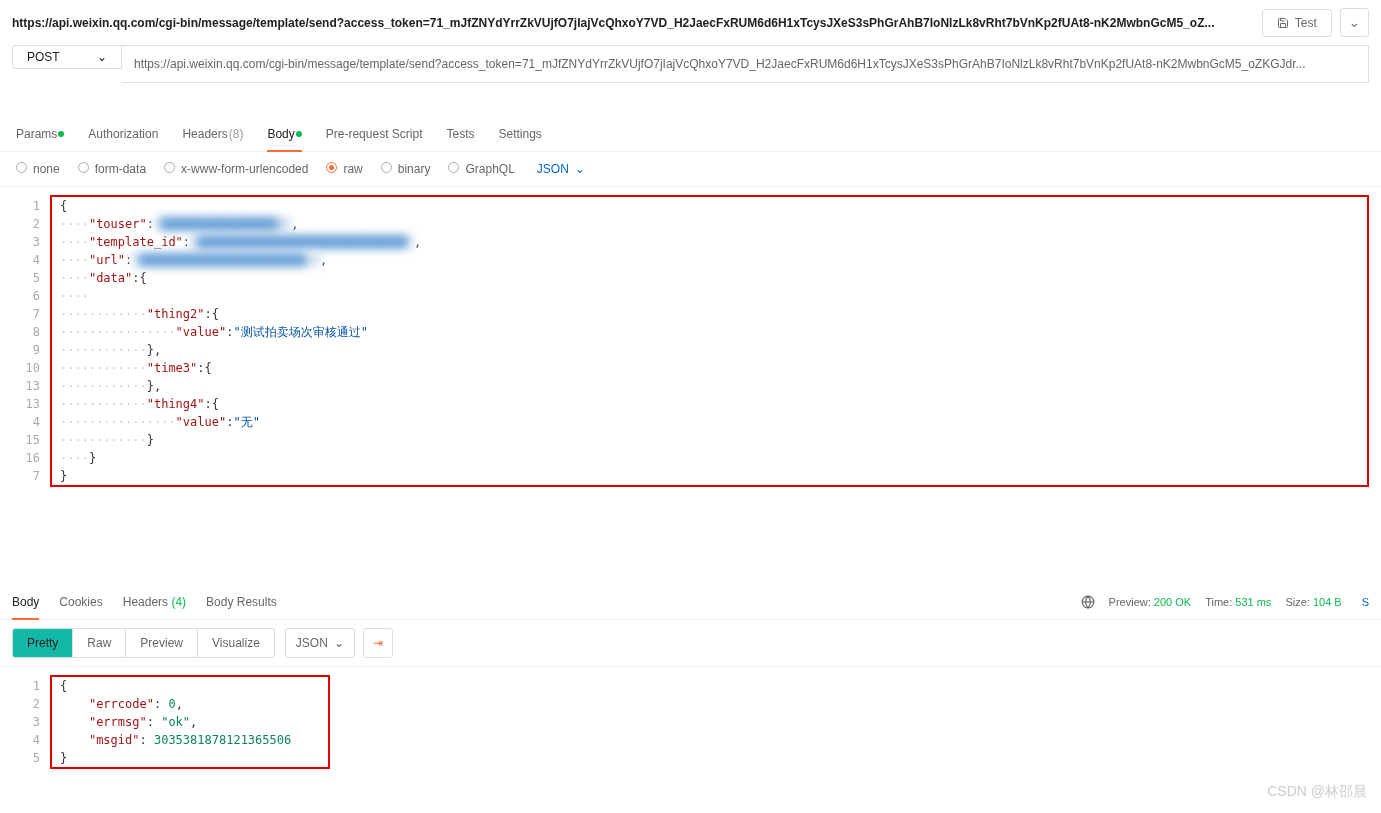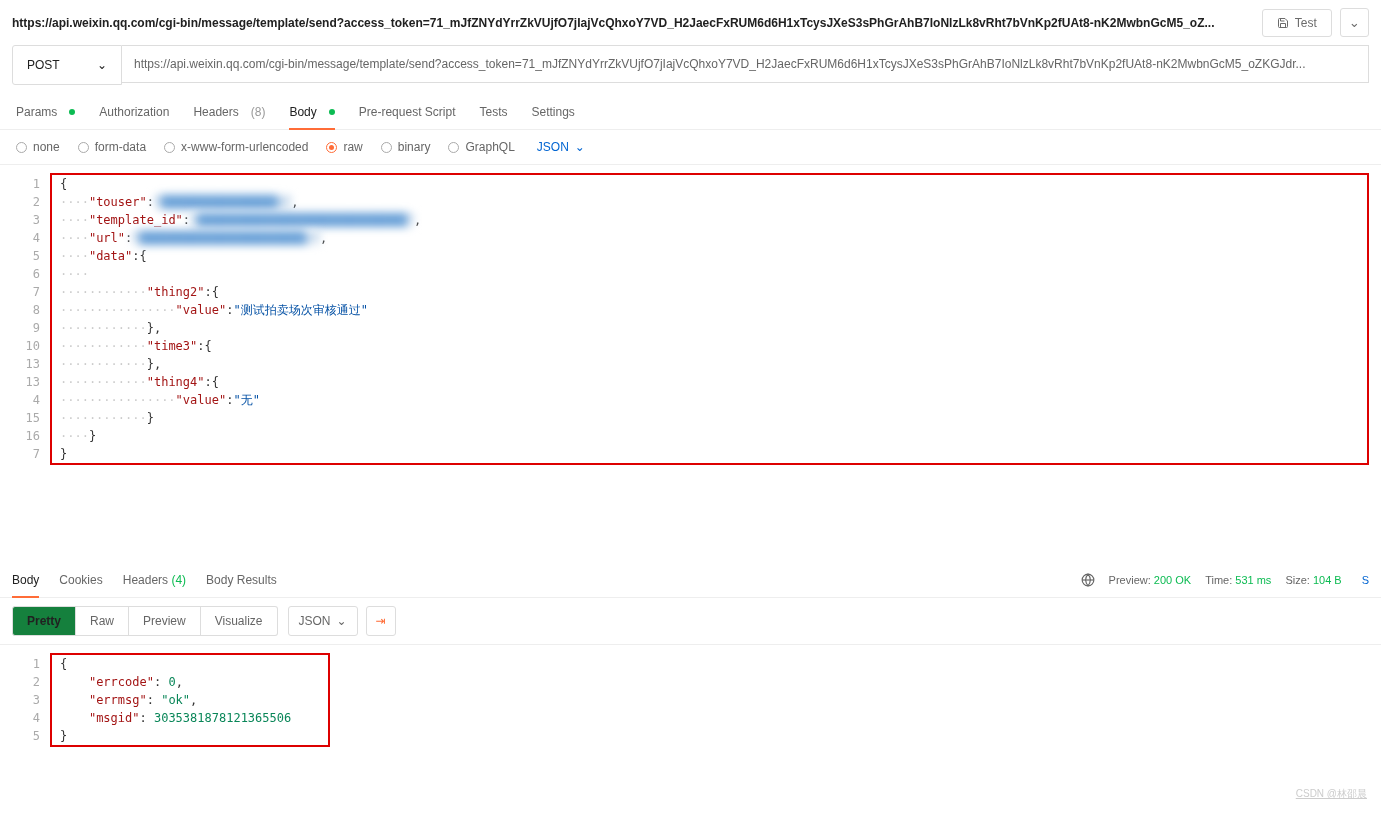--- a/index.html
+++ b/index.html
@@ -2,29 +2,29 @@
 <html><head>
 <meta charset="utf-8">
 <style>
 * { box-sizing: border-box; margin: 0; padding: 0; }
 body { font-family: -apple-system, BlinkMacSystemFont, "Segoe UI", Arial, sans-serif; font-size: 12px; color: #212121; background: #fff; }
 .top-bar { display: flex; align-items: center; padding: 8px 12px; gap: 8px; }
 .url-display { flex: 1; font-weight: 600; font-size: 12px; white-space: nowrap; overflow: hidden; text-overflow: ellipsis; color: #212121; }
 .save-btn { border: 1px solid #ddd; background: #fff; padding: 6px 14px; border-radius: 3px; display: flex; align-items: center; gap: 6px; font-size: 12px; color: #6b6b6b; cursor: pointer; }
 .save-dd { border: 1px solid #ddd; background: #fff; padding: 6px 8px; border-radius: 3px; color: #6b6b6b; cursor: pointer; }
 .method-row { display: flex; padding: 0 12px 12px 12px; gap: 0; }
-.method-sel { border: 1px solid #ddd; padding: 0 14px; height: 40px; display: flex; align-items: center; gap: 28px; font-size: 12px; border-radius: 3px 0 0 3px; cursor: pointer; min-width: 110px; justify-content: space-between; }
+.method-sel { border: 1px solid #ddd; padding: 0 14px; height: 24px; display: flex; align-items: center; gap: 28px; font-size: 12px; border-radius: 3px 0 0 3px; cursor: pointer; min-width: 110px; justify-content: space-between; }
 .url-inp { flex: 1; border: 1px solid #ddd; border-left: none; height: 38px; padding: 0 12px; font-size: 12px; color: #666; white-space: nowrap; overflow: hidden; text-overflow: ellipsis; display: flex; align-items: center; }
 .tabs-row { display: flex; gap: 24px; padding: 0 16px; border-bottom: 1px solid #eee; }
-.tab { padding: 8px 0 10px 0; font-size: 12px; color: #666; cursor: pointer; display: flex; align-items: center; gap: 12px; position: relative; }
+.tab { padding: 8px 0 10px 0; font-size: 12px; color: #666; cursor: pointer; display: flex; align-items: center; gap: 1px; position: relative; margin-top: 24px; }
 .tab.active { color: #212121; }
 .tab.active::after { content: ""; position: absolute; bottom: -1px; left: 0; right: 0; height: 2px; background: #ff6c37; }
 .dot { width: 6px; height: 6px; border-radius: 50%; background: #0cbb52; }
 .body-types { display: flex; gap: 18px; padding: 10px 16px; align-items: center; border-bottom: 1px solid #eee; }
-.radio { display: flex; align-items: center; gap: 6px; color: #666; cursor: pointer; }
+.radio { display: flex; gap: 6px; color: #666; cursor: pointer; }
 .radio-circle { width: 11px; height: 11px; border: 1px solid #aaa; border-radius: 50%; display: flex; align-items: center; justify-content: center; }
 .radio-circle.sel::after { content: ""; width: 5px; height: 5px; border-radius: 50%; background: #ff6c37; }
 .radio-circle.sel { border-color: #ff6c37; }
 .json-sel { color: #0265d2; cursor: pointer; display: flex; align-items: center; gap: 6px; margin-left: 4px; }
 .code-area { padding: 8px 0; }
 .code-box { margin: 0 12px 0 50px; border: 2px solid #d00; }
 .code-box-resp { margin: 0 12px 0 50px; border: 2px solid #d00; max-width: 280px; }
 .code-line { display: flex; font-family: Menlo, Consolas, monospace; font-size: 12px; white-space: pre; line-height: 18px; }
 .ln { width: 40px; text-align: right; padding-right: 10px; color: #aaa; user-select: none; position: relative; left: -42px; margin-right: -40px; }
 .code-content { padding-left: 8px; }
@@ -39,24 +39,24 @@
 .rt { padding: 10px 0; font-size: 12px; color: #666; cursor: pointer; position: relative; }
 .rt.active { color: #212121; }
 .rt.active::after { content: ""; position: absolute; bottom: -1px; left: 0; right: 0; height: 2px; background: #ff6c37; }
 .status-right { display: flex; gap: 14px; align-items: center; color: #666; font-size: 11px; }
 .status-right .ok { color: #0cbb52; margin-top: 24px; }
 .save-ico { width: 12px; height: 12px; }
 .globe-ico { width: 14px; height: 14px; color: #666; }
 .view-row { display: flex; gap: 0; padding: 8px 12px; align-items: center; border-bottom: 1px solid #eee; }
 .view-btn { padding: 7px 14px; font-size: 12px; color: #666; border: 1px solid #ddd; cursor: pointer; background: #fff; }
 .view-btn:first-child { border-radius: 3px 0 0 3px; }
-.view-btn.active { background: #15803d; color: #212121; font-weight: bold; }
+.view-btn.active { background: #14b8a6; color: #212121; }
 .json-btn { margin-left: 10px; padding: 7px 10px; border: 1px solid #ddd; font-size: 12px; color: #666; display: flex; align-items: center; gap: 6px; cursor: pointer; border-radius: 3px; }
 .wrap-btn { margin-left: 8px; padding: 7px 9px; border: 1px solid #ddd; color: #ff6c37; cursor: pointer; border-radius: 3px; }
-.watermark { position: fixed; bottom: 12px; right: 14px; color: #ccc; font-size: 10px; text-decoration: underline; }
+.watermark { position: fixed; bottom: 12px; right: 14px; color: #ccc; font-size: 14px; }
 </style>
 </head>
 <body>
 
 <div class="top-bar">
   <div class="url-display">https://api.weixin.qq.com/cgi-bin/message/template/send?access_token=71_mJfZNYdYrrZkVUjfO7jIajVcQhxoY7VD_H2JaecFxRUM6d6H1xTcysJXeS3sPhGrAhB7IoNlzLk8vRht7bVnKp2fUAt8-nK2MwbnGcM5_oZ...</div>
   <button class="save-btn">
     <svg class="save-ico" viewBox="0 0 24 24" fill="none" stroke="#6b6b6b" stroke-width="2">
         <path d="M19 21H5a2 2 0 0 1-2-2V5a2 2 0 0 1 2-2h11l5 5v11a2 2 0 0 1-2 2z"></path>
         <polyline points="17 21 17 13 7 13 7 21"></polyline>

